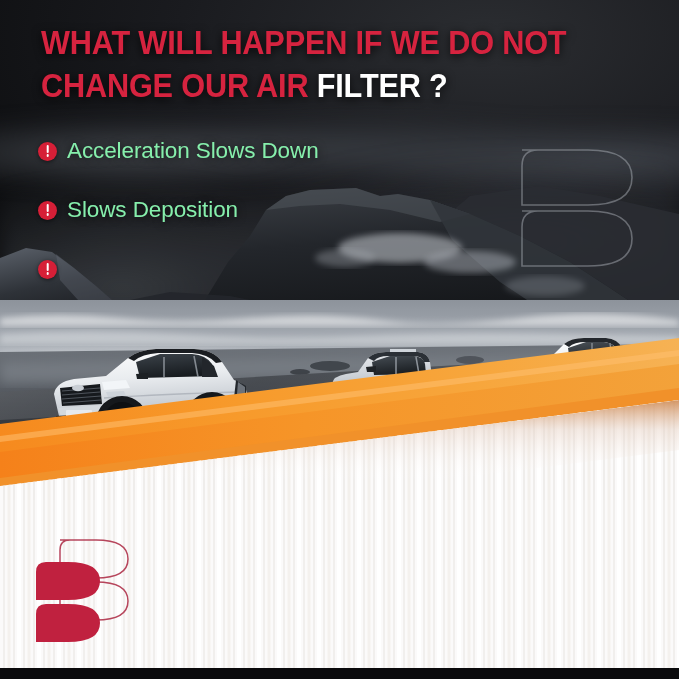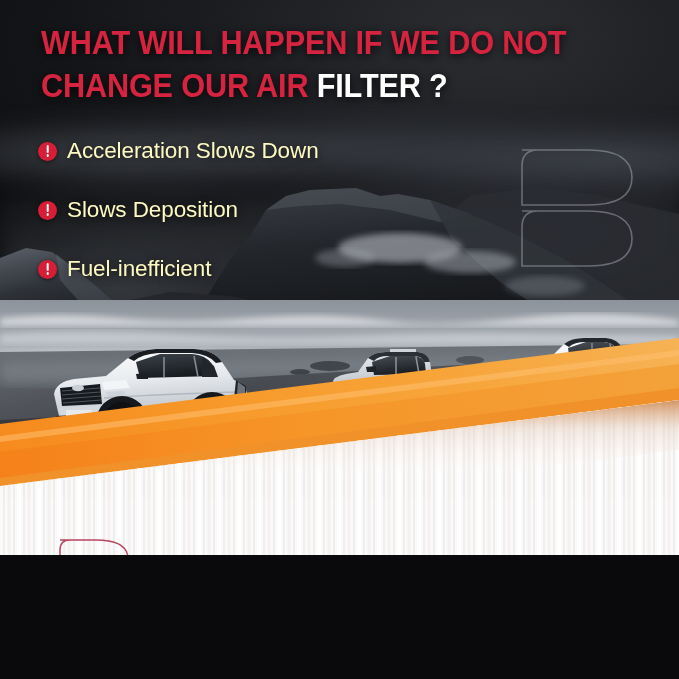--- a/index.html
+++ b/index.html
@@ -5,21 +5,21 @@
 <style>
   * { margin:0; padding:0; box-sizing:border-box; }
   html,body{ background:#0a0a0c; }
   body{
     font-family:"Liberation Sans", sans-serif;
     -webkit-font-smoothing:antialiased;
   }
 
   .stage{
     position:relative;
-    width:679px; height:555px;
+    width:679px; height:668px;
     overflow:hidden;
     background:#0b0b0d;
   }
 
   
   .sky{
     position:absolute; left:0; top:0; width:679px; height:470px;
     background:
       radial-gradient(120% 90% at 72% 8%, #2b2d31 0%, #1a1b1f 38%, #0d0e10 72%, #08090a 100%),
       linear-gradient(180deg,#050506 0%, #0e0f11 14%, #1d1f23 34%, #3a3d42 60%, #5b5f66 78%, #7d828a 92%);
@@ -95,21 +95,21 @@
     content:""; position:absolute; left:50%; top:3.5px;
     transform:translateX(-50%);
     width:2.6px; height:7.5px; border-radius:1.3px; background:#fff;
   }
   .warn-icon::after{
     content:""; position:absolute; left:50%; top:12.6px;
     transform:translateX(-50%);
     width:2.6px; height:2.6px; border-radius:50%; background:#fff;
   }
   .bullet-label{
-    color:#fef9c3;
+    color:#86efac;
     font-size:22.5px;
     font-weight:400;
     letter-spacing:-0.1px;
     white-space:nowrap;
     text-shadow:0 1px 8px rgba(0,0,0,.75);
   }
 
   
   .watermark{ position:absolute; left:516px; top:144px; opacity:.58; }
 </style>
@@ -615,17 +615,16 @@
     <div class="bullet">
       <span class="warn-icon"></span>
       <span class="bullet-label">Acceleration Slows Down</span>
     </div>
     <div class="bullet">
       <span class="warn-icon"></span>
       <span class="bullet-label">Slows Deposition</span>
     </div>
     <div class="bullet">
       <span class="warn-icon"></span>
-      <span class="bullet-label">Fuel-inefficient</span>
     </div>
   </div>
 
 </div>
 
 </body></html>

